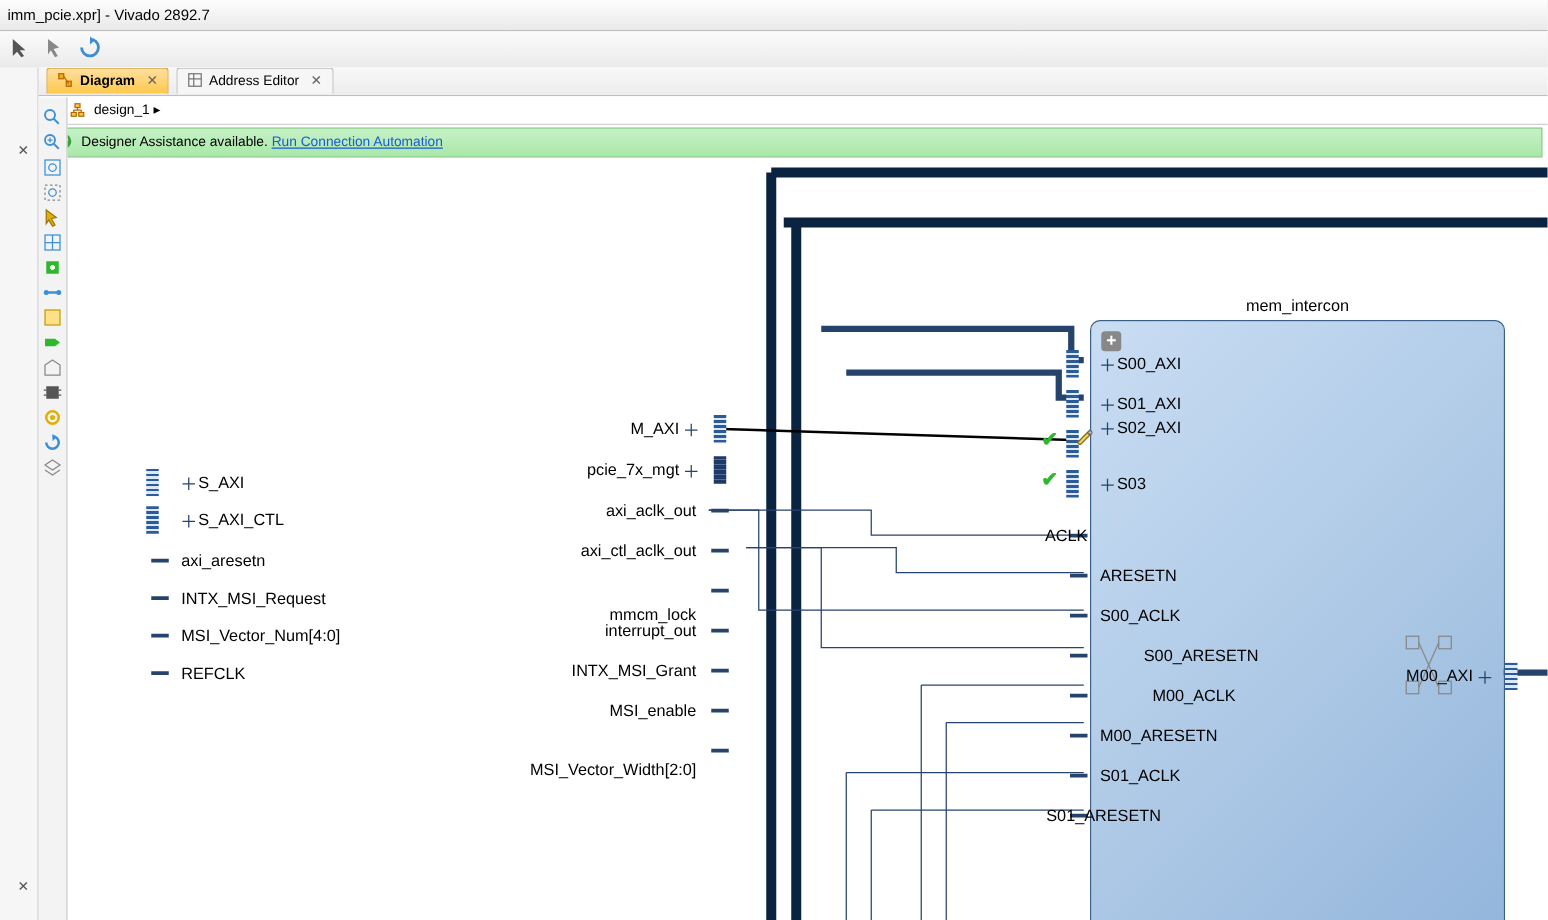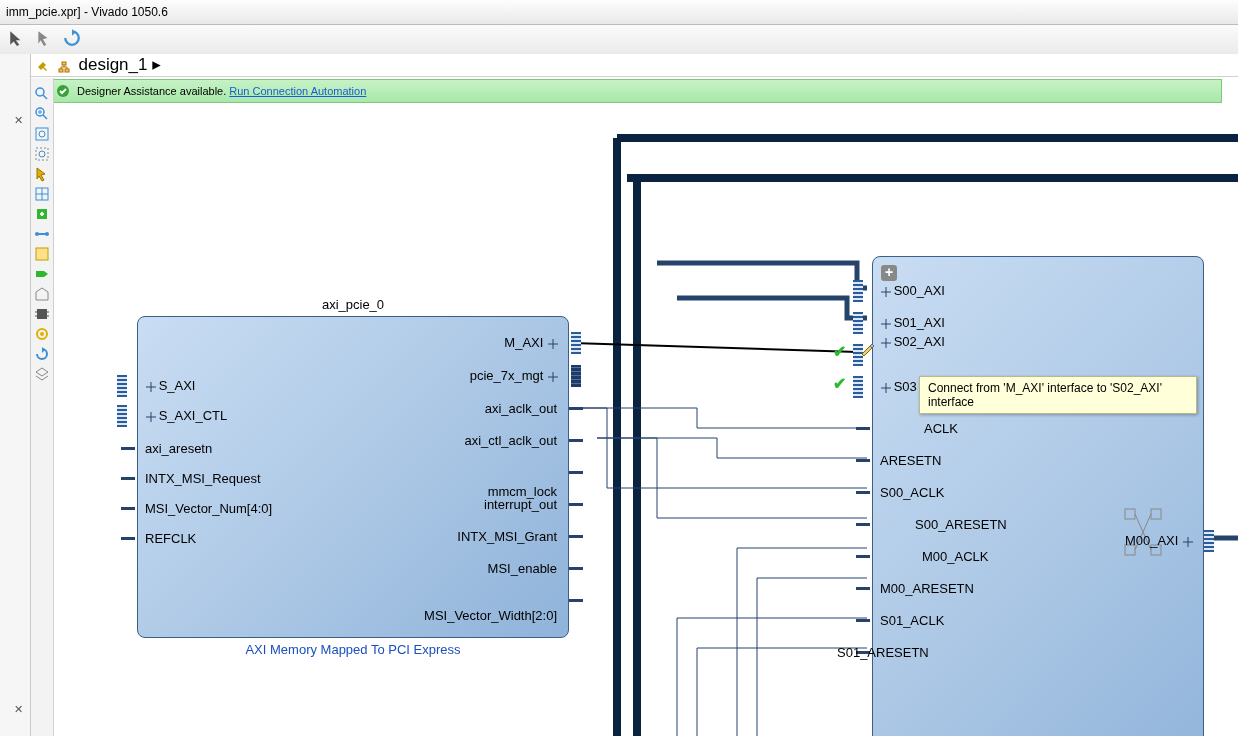--- a/index.html
+++ b/index.html
@@ -9,23 +9,23 @@
 .workarea{position:absolute;top:54px;left:0;right:0;bottom:0;display:flex}
 .leftcol{width:30px;background:#f6f6f6;border-right:1px solid #c9c9c9;position:relative}
 .closebox{position:absolute;top:60px;left:14px;font-size:11px;color:#555}
 .closebox2{position:absolute;bottom:20px;left:14px;font-size:11px;color:#555}
 .main{flex:1;position:relative;background:#fff}
 .tabbar{height:22px;background:linear-gradient(#f8f8f8,#ececec);border-bottom:1px solid #bfbfbf;padding-left:6px}
 .tab{display:inline-block;height:20px;line-height:20px;padding:0 8px;border:1px solid #bfbfbf;border-bottom:none;margin-right:2px;border-radius:3px 3px 0 0;background:#f6f6f6;font-size:11px;cursor:pointer}
 .tab.active{background:linear-gradient(#ffdf9f,#ffc94a);border-color:#d9a43a}
 .tab .x{margin-left:6px;color:#666}
 .tab svg{vertical-align:-2px;margin-right:3px}
-.crumbbar{height:22px;line-height:22px;border-bottom:1px solid #d0d0d0;background:#fff;padding-left:6px;font-size:17px}
+.crumbbar{height:22px;line-height:22px;border-bottom:1px solid #d0d0d0;background:#fff;padding-left:6px;font-size:11px}
 .crumbbar svg{vertical-align:-3px;margin-right:4px}
-.assistbar{height:22px;line-height:22px;background:linear-gradient(#c6f2c6,#a9e8a9);border:1px solid #7fc97f;margin:2px 16px;padding-left:8px;font-size:11px}
+.assistbar{height:22px;line-height:22px;background:linear-gradient(#c6f2c6,#a9e8a9);border:1px solid #7fc97f;margin:2px 4px;padding-left:8px;font-size:11px}
 .assistbar a{color:#1a5bd6;text-decoration:underline;cursor:pointer}
 .sidetb{position:absolute;top:0;left:0;width:22px;bottom:0;background:#f3f3f3;border-right:1px solid #d0d0d0;padding-top:4px}
 .sidetb .ic{width:16px;height:16px;margin:4px auto;display:block}
 .canvas{position:absolute;left:26px;right:0;top:74px;bottom:0;background:#fff;overflow:hidden}
 
 .block{position:absolute;border:1px solid #3b5f86;border-radius:8px;background:linear-gradient(135deg,#c9ddf3 0%,#aec9e6 50%,#8fb3da 100%)}
 .block-title{position:absolute;top:-20px;left:0;right:0;text-align:center;font-size:13px}
 .block-sub{position:absolute;bottom:-20px;left:0;right:0;text-align:center;font-size:13px;color:#1a4fbf}
 .port{position:absolute;font-size:13px;white-space:nowrap}
 .port.left{left:8px;text-align:right}
@@ -39,21 +39,21 @@
 .tooltip{position:absolute;background:#ffffd9;border:1px solid #b8b88a;padding:4px 8px;font-size:12px;box-shadow:1px 1px 3px rgba(0,0,0,.3);max-width:260px}
 .wire{stroke:#26436b;stroke-width:1;fill:none}
 .wirebold{stroke:#26436b;stroke-width:5;fill:none}
 .wirethick{stroke:#0a2340;stroke-width:8;fill:none}
 .pencil{position:absolute;width:14px;height:14px}
 </style>
 </head>
 <body>
 
 <div class="titlebar">
-  <span>imm_pcie.xpr] - Vivado 1050.6</span>
+  <span>imm_pcie.xpr] - Vivado 2892.7</span>
 </div>
 
 <div class="toolbar">
   <span class="tool-icn">
     <svg viewBox="0 0 16 16">
         <path d="M2 2 L2 14 L5 11 L8 15 L10 14 L7 10 L11 10 Z" fill="#555"></path>
       </svg>
   </span>
   <span class="tool-icn">
     <svg viewBox="0 0 16 16">
@@ -68,20 +68,40 @@
   </span>
 </div>
 
 <div class="workarea">
   <div class="leftcol">
     <div class="closebox">✕</div>
     <div class="closebox2">✕</div>
   </div>
   <div class="main">
 
+    <div class="tabbar">
+      <span class="tab active">
+        <svg width="12" height="12">
+            <rect x="1" y="1" width="4" height="4" fill="#f5a623" stroke="#b36b00"></rect>
+            <rect x="7" y="7" width="4" height="4" fill="#f5a623" stroke="#b36b00"></rect>
+            <line x1="5" y1="3" x2="9" y2="9" stroke="#b36b00"></line>
+          </svg>
+        <b>Diagram</b>
+        <span class="x">✕</span>
+      </span>
+      <span class="tab">
+        <svg width="12" height="12">
+            <rect x="1" y="1" width="10" height="10" fill="none" stroke="#777"></rect>
+            <line x1="1" y1="5" x2="11" y2="5" stroke="#777"></line>
+            <line x1="5" y1="1" x2="5" y2="11" stroke="#777"></line>
+          </svg>
+        <span>Address Editor</span>
+        <span class="x">✕</span>
+      </span>
+    </div>
 
     <div class="crumbbar">
       <svg width="12" height="12">
           <path d="M6 1 L9 4 L7 6 L10 9 L9 10 L6 7 L4 9 L1 6 Z" fill="#c0a000"></path>
         </svg>
       <svg width="12" height="12">
           <rect x="4" y="1" width="4" height="3" fill="#ffc94a" stroke="#b36b00"></rect>
           <rect x="1" y="8" width="4" height="3" fill="#ffc94a" stroke="#b36b00"></rect>
           <rect x="7" y="8" width="4" height="3" fill="#ffc94a" stroke="#b36b00"></rect>
           <line x1="6" y1="4" x2="6" y2="6" stroke="#b36b00"></line>
@@ -190,24 +210,20 @@
         <path class="wire" d="M 680 420 L 680 700"></path>
         <path class="wire" d="M 700 450 L 810 450"></path>
         <path class="wire" d="M 700 450 L 700 700"></path>
         <path class="wire" d="M 620 490 L 810 490"></path>
         <path class="wire" d="M 620 490 L 620 700"></path>
         <path class="wire" d="M 640 520 L 810 520"></path>
         <path class="wire" d="M 640 520 L 640 700"></path>
         <path class="wirebold" d="M 1145 410 L 1200 410"></path>
       </svg>
 
-      <div class="block" style="left:80px;top:188px;width:430px;height:320px">
-        <div class="block-title">axi_pcie_0</div>
-        <div class="block-sub">AXI Memory Mapped To PCI Express</div>
-      </div>
 
       <div class="busrect" style="left:60px;top:247px"></div>
       <div class="port left" style="left:88px;top:250px"><span class="buspin"><svg width="12" height="12">
               <line x1="6" y1="1" x2="6" y2="11" stroke="#26436b"></line>
               <line x1="1" y1="6" x2="11" y2="6" stroke="#26436b"></line>
             </svg></span> <span>S_AXI</span></div>
       <div class="busrect" style="left:60px;top:277px"></div>
       <div class="port left" style="left:88px;top:280px"><span class="buspin"><svg width="12" height="12">
               <line x1="6" y1="1" x2="6" y2="11" stroke="#26436b"></line>
               <line x1="1" y1="6" x2="11" y2="6" stroke="#26436b"></line>
@@ -240,20 +256,21 @@
       <div class="stub" style="left:512px;top:375px"></div>
       <div class="port right" style="left:310px;top:369px;width:190px"><span>interrupt_out</span></div>
       <div class="stub" style="left:512px;top:407px"></div>
       <div class="port right" style="left:310px;top:401px;width:190px"><span>INTX_MSI_Grant</span></div>
       <div class="stub" style="left:512px;top:439px"></div>
       <div class="port right" style="left:310px;top:433px;width:190px"><span>MSI_enable</span></div>
       <div class="stub" style="left:512px;top:471px"></div>
       <div class="port right" style="left:310px;top:480px;width:190px"><span>MSI_Vector_Width[2:0]</span></div>
 
       <div class="block" style="left:815px;top:128px;width:330px;height:540px">
+        <div class="block-title">mem_intercon</div>
         <div class="plusbtn" style="top:8px;left:8px">+</div>
 
         <svg style="position:absolute;right:40px;top:250px" width="40" height="50">
           <rect x="2" y="2" width="10" height="10" fill="none" stroke="#888"></rect>
           <rect x="2" y="38" width="10" height="10" fill="none" stroke="#888"></rect>
           <rect x="28" y="2" width="10" height="10" fill="none" stroke="#888"></rect>
           <rect x="28" y="38" width="10" height="10" fill="none" stroke="#888"></rect>
           <line x1="12" y1="7" x2="28" y2="43" stroke="#888"></line>
           <line x1="12" y1="43" x2="28" y2="7" stroke="#888"></line>
         </svg>
@@ -273,21 +290,21 @@
       <div class="port left" style="left:823px;top:206px"><span class="buspin"><svg width="12" height="12">
               <line x1="6" y1="1" x2="6" y2="11" stroke="#26436b"></line>
               <line x1="1" y1="6" x2="11" y2="6" stroke="#26436b"></line>
             </svg></span> <span>S02_AXI</span></div>
       <div class="busrect" style="left:796px;top:248px"></div>
       <div class="port left" style="left:823px;top:251px"><span class="buspin"><svg width="12" height="12">
               <line x1="6" y1="1" x2="6" y2="11" stroke="#26436b"></line>
               <line x1="1" y1="6" x2="11" y2="6" stroke="#26436b"></line>
             </svg></span> <span>S03</span></div>
       <div class="stub" style="left:799px;top:299px"></div>
-      <div class="port left" style="left:867px;top:293px"><span>ACLK</span></div>
+      <div class="port left" style="left:779px;top:293px"><span>ACLK</span></div>
       <div class="stub" style="left:799px;top:331px"></div>
       <div class="port left" style="left:823px;top:325px"><span>ARESETN</span></div>
       <div class="stub" style="left:799px;top:363px"></div>
       <div class="port left" style="left:823px;top:357px"><span>S00_ACLK</span></div>
       <div class="stub" style="left:799px;top:395px"></div>
       <div class="port left" style="left:858px;top:389px"><span>S00_ARESETN</span></div>
       <div class="stub" style="left:799px;top:427px"></div>
       <div class="port left" style="left:865px;top:421px"><span>M00_ACLK</span></div>
       <div class="stub" style="left:799px;top:459px"></div>
       <div class="port left" style="left:823px;top:453px"><span>M00_ARESETN</span></div>
@@ -303,19 +320,16 @@
             </svg></span></div>
 
       <div class="checkmark" style="left:776px;top:214px">✔</div>
       <div class="checkmark" style="left:776px;top:246px">✔</div>
 
       <svg class="pencil" style="left:803px;top:214px">
           <path d="M2 12 L10 4 L12 6 L4 14 Z" fill="#e8d27a" stroke="#8a6b00"></path>
           <path d="M10 4 L12 2 L14 4 L12 6 Z" fill="#c0c0c0" stroke="#666"></path>
         </svg>
 
-      <div class="tooltip" style="left:862px;top:248px">
-        <span>Connect from 'M_AXI' interface to 'S02_AXI' interface</span>
-      </div>
 
     </div>
   </div>
 </div>
 
 </body></html>

